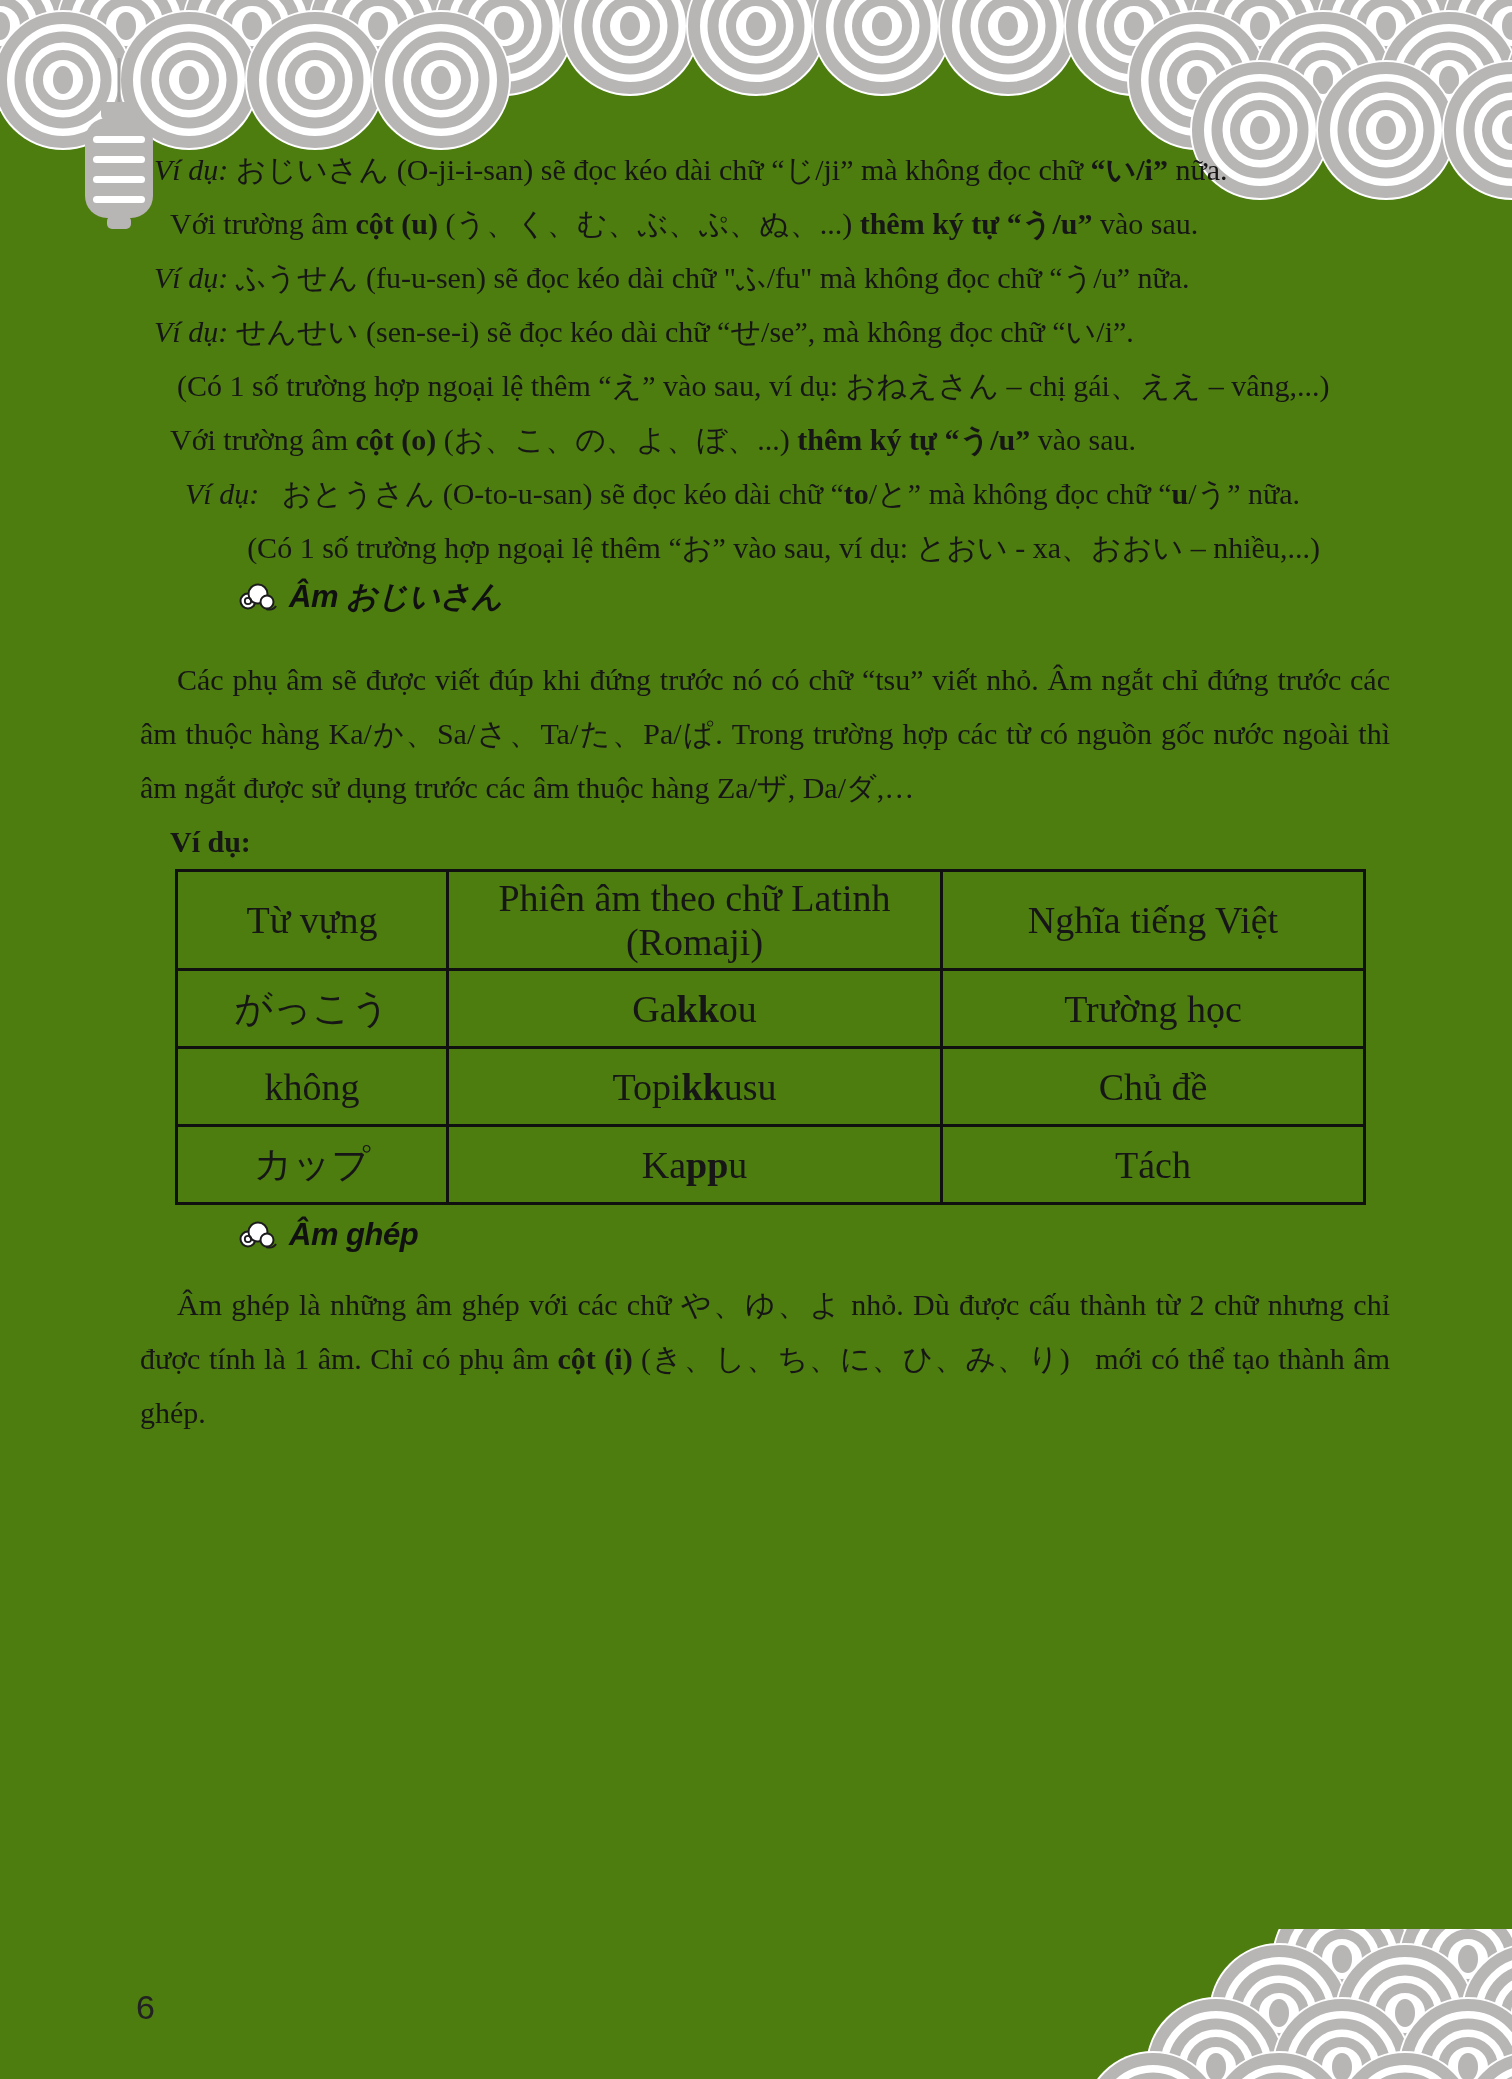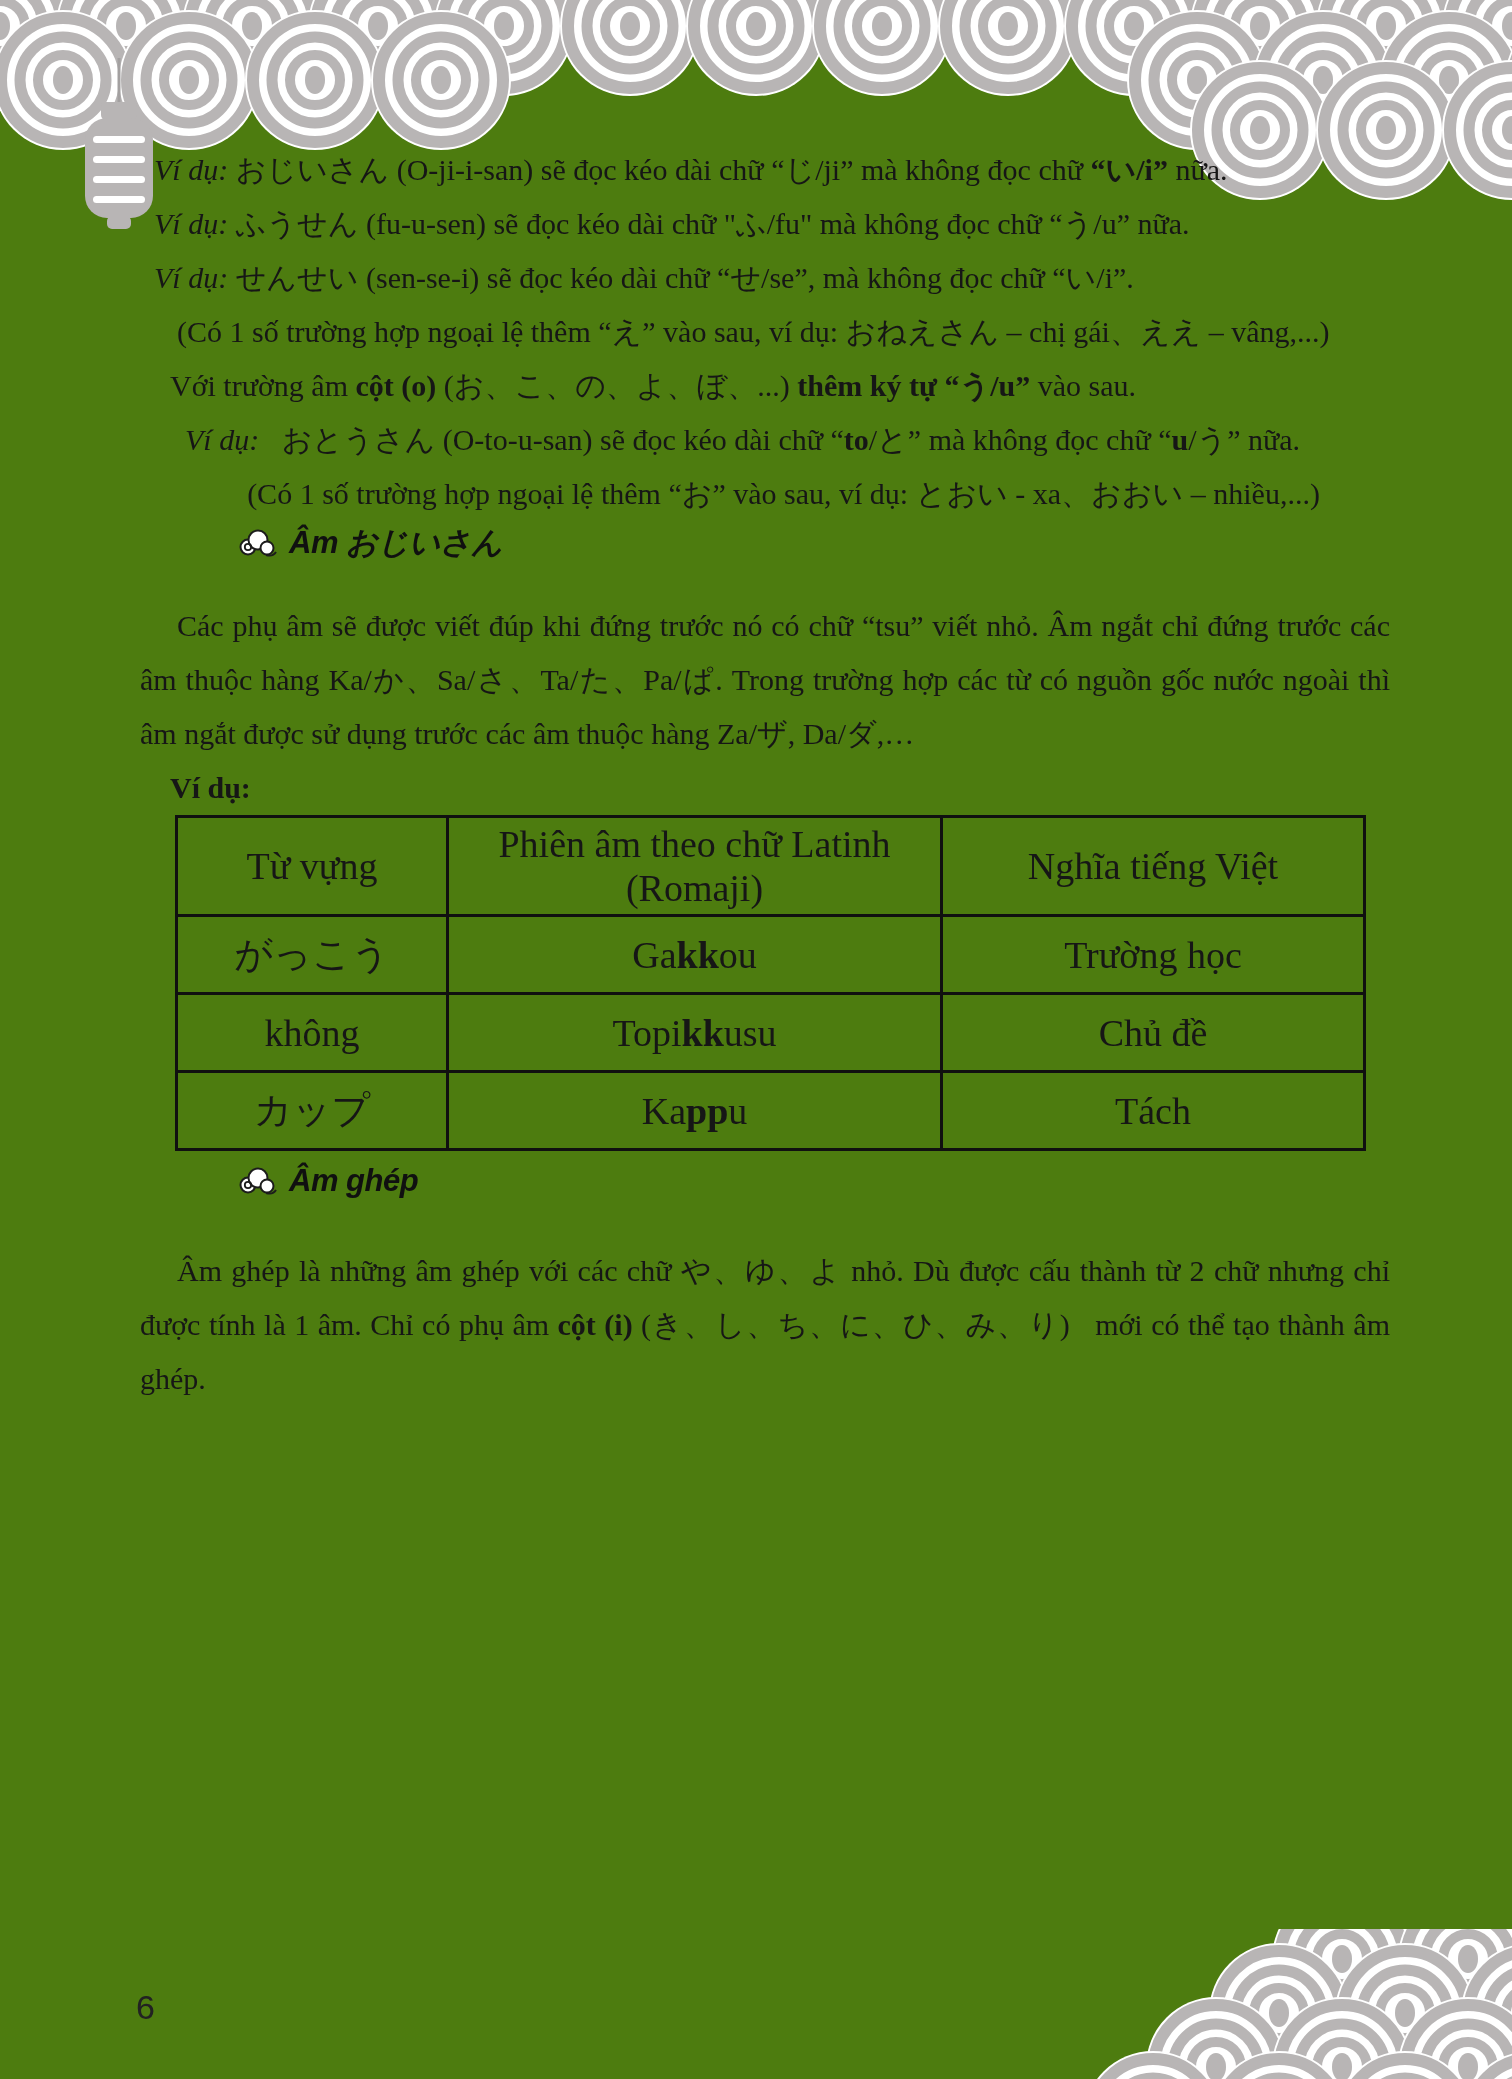--- a/index.html
+++ b/index.html
@@ -36,21 +36,21 @@
   }
   table.vocab th { height:96px; }
   table.vocab td { height:75px; }
   .pageno {
     position:absolute; left:136px; top:1988px; font-family:"Liberation Sans", sans-serif;
     font-size:34px; color:#222;
   }
   
   .mb12{margin-bottom:12px}.mb18{margin-bottom:18px}.mb14{margin-bottom:14px}
   .mb20{margin-bottom:20px}.mb36{margin-bottom:36px}.mb10{margin-bottom:10px}
-  .mb26{margin-bottom:26px}.mb31{margin-bottom:41px}.mb24{margin-bottom:24px}
+  .mb26{margin-bottom:26px}.mb31{margin-bottom:21px}.mb24{margin-bottom:24px}
   .mb34{margin-bottom:34px}.mb28{margin-bottom:28px}.mb3{margin-bottom:3px}
   .mb8{margin-bottom:8px}
   .sc-back { fill:#fff; }
   .sc-ring { fill:none; stroke:var(--pat); }
   .sc-dot  { fill:var(--pat); }
   .lan { fill:var(--pat); }
 </style>
 </head>
 <body>
 
@@ -117,20 +117,21 @@
     <rect x="38" y="98" width="52" height="7" rx="3.5" fill="#fff"></rect>
     <rect x="38" y="118" width="52" height="7" rx="3.5" fill="#fff"></rect>
     <rect x="38" y="138" width="52" height="7" rx="3.5" fill="#fff"></rect>
     <rect class="lan" x="52" y="158" width="24" height="13" rx="5"></rect>
   </svg>
 
   <div class="content">
 
     <p class="ln one i14 mb12"><span style="font-style: italic;">Ví dụ: </span><span>おじいさん (O-ji-i-san)   sẽ đọc kéo dài chữ “じ/ji” mà không đọc chữ </span><span style="font-weight: bold;">“い/i”</span><span>  nữa.</span></p>
 
+    <p class="ln one i30 mb18"><span>Với trường âm </span><span style="font-weight: bold;">cột (u)</span><span> (う、く、む、ぶ、ぷ、ぬ、...)  </span><span style="font-weight: bold;">thêm ký tự “う/u”</span><span> vào sau.</span></p>
 
     <p class="ln one i14 mb14"><span style="font-style: italic;">Ví dụ: </span><span>ふうせん (fu-u-sen) sẽ đọc kéo dài chữ "ふ/fu" mà không đọc chữ “う/u” nữa.</span></p>
 
 
     <p class="ln one i14 mb36"><span style="font-style: italic;">Ví dụ: </span><span>せんせい (sen-se-i) sẽ đọc kéo dài chữ “せ/se”, mà không đọc chữ “い/i”.</span></p>
 
     <p class="ln just i37 mb10"><span>(Có 1 số trường hợp ngoại lệ thêm “え” vào sau, ví dụ: おねえさん – chị gái、ええ – vâng,...)</span></p>
 
     <p class="ln one i30 mb26"><span>Với trường âm </span><span style="font-weight: bold;">cột (o)</span><span> (お、こ、の、よ、ぼ、...)  </span><span style="font-weight: bold;">thêm ký tự “う/u”</span><span> vào sau.</span></p>
 

